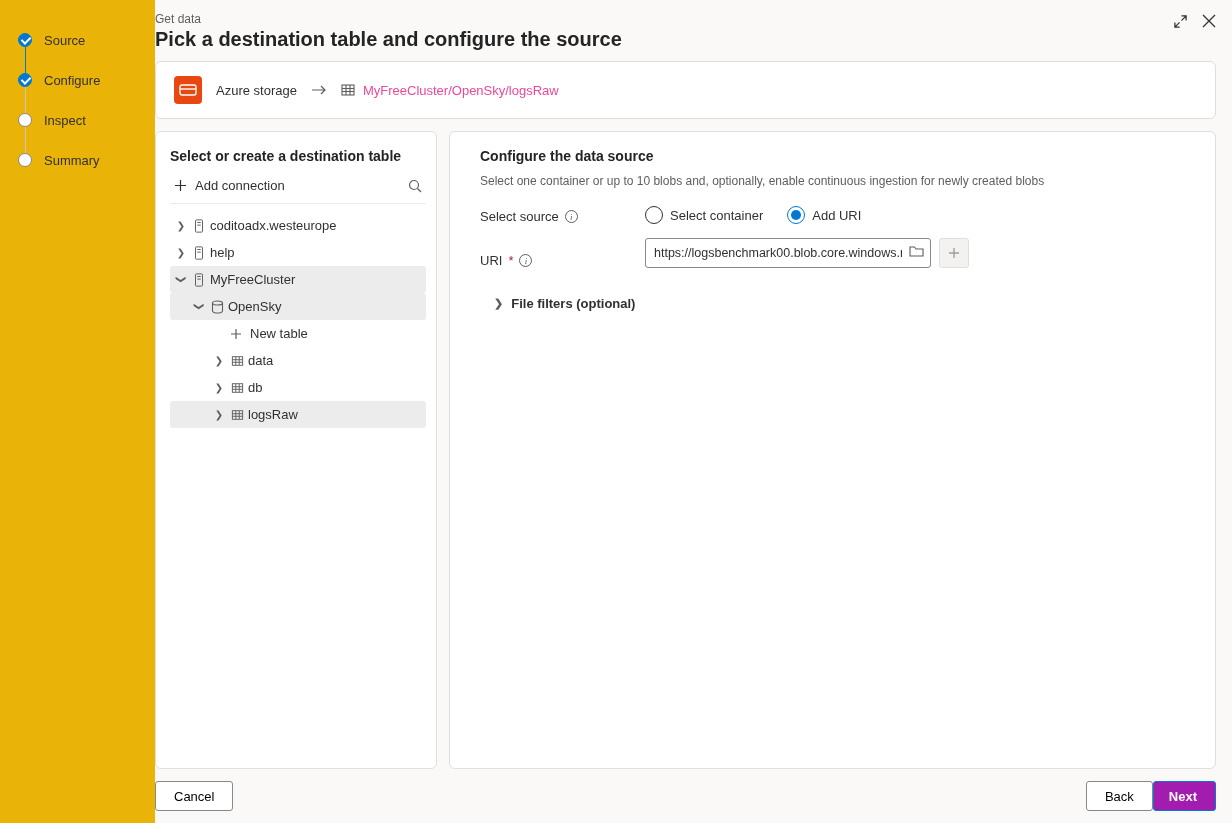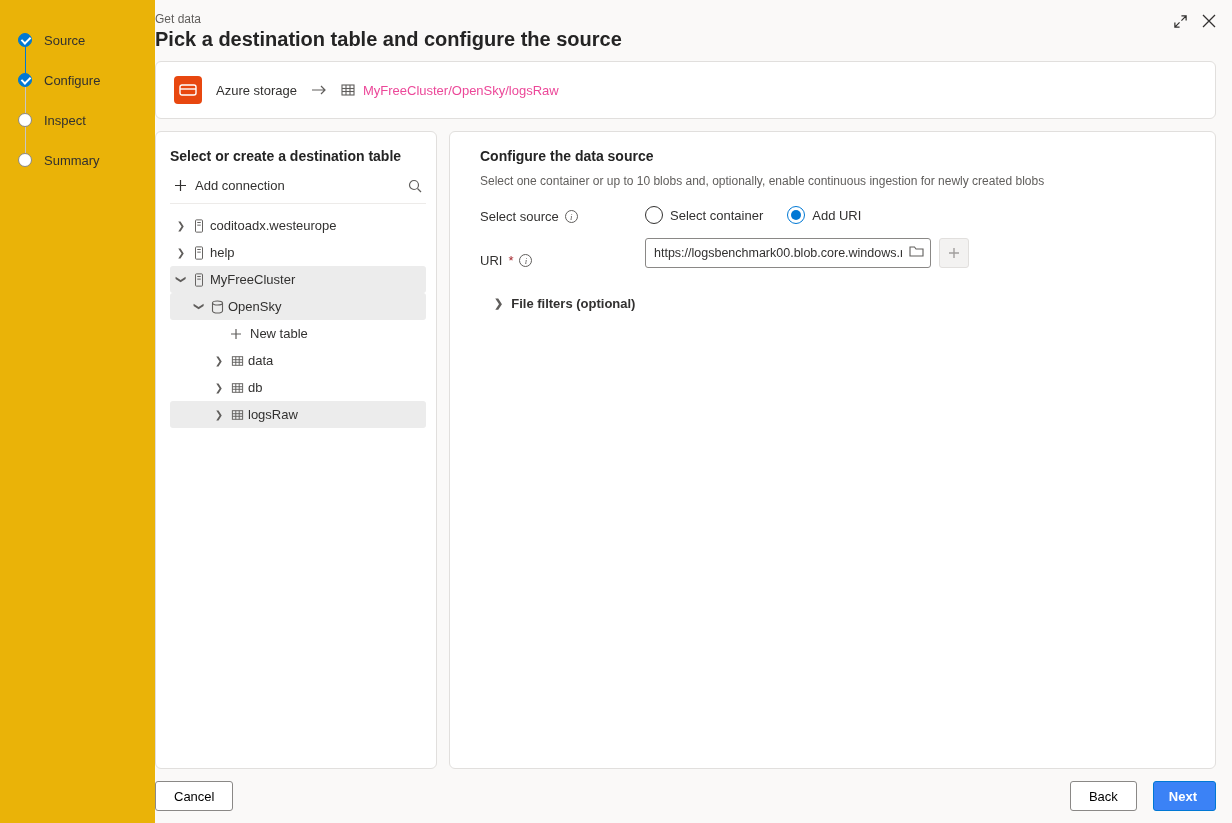--- a/index.html
+++ b/index.html
@@ -137,22 +137,22 @@
     .expander { display: flex; align-items: center; gap: 8px; font-size: 13px; font-weight: 600; cursor: pointer; margin-left: 14px; margin-top: 14px;}
     .expander .chev { font-size: 11px; color: #605e5c; }
 
     
     .footer { display: flex; justify-content: space-between; padding-top: 12px; }
     .btn {
       height: 30px; padding: 0 18px; border-radius: 3px; font-size: 13px;
       border: 1px solid #8a8886; background: #fff; cursor: pointer;
       display: inline-flex; align-items: center;
     }
-    .btn.primary { background: #3b82f6; border-color: #0078d4; color: #fff; font-weight: 600; padding-left: 15px; }
-    .footer-right { display: flex; gap: 16px; }
+    .btn.primary { background: #a21caf; border-color: #0078d4; color: #fff; font-weight: 600; padding-left: 15px; }
+    .footer-right { display: flex; gap: 0; }
 
     svg { display: block; }
   </style>
 </head>
 <body>
 
 <div class="wizard-rail">
   <div class="step completed">
     <div class="step-bullet"></div>
     <div class="step-label">Source</div>

